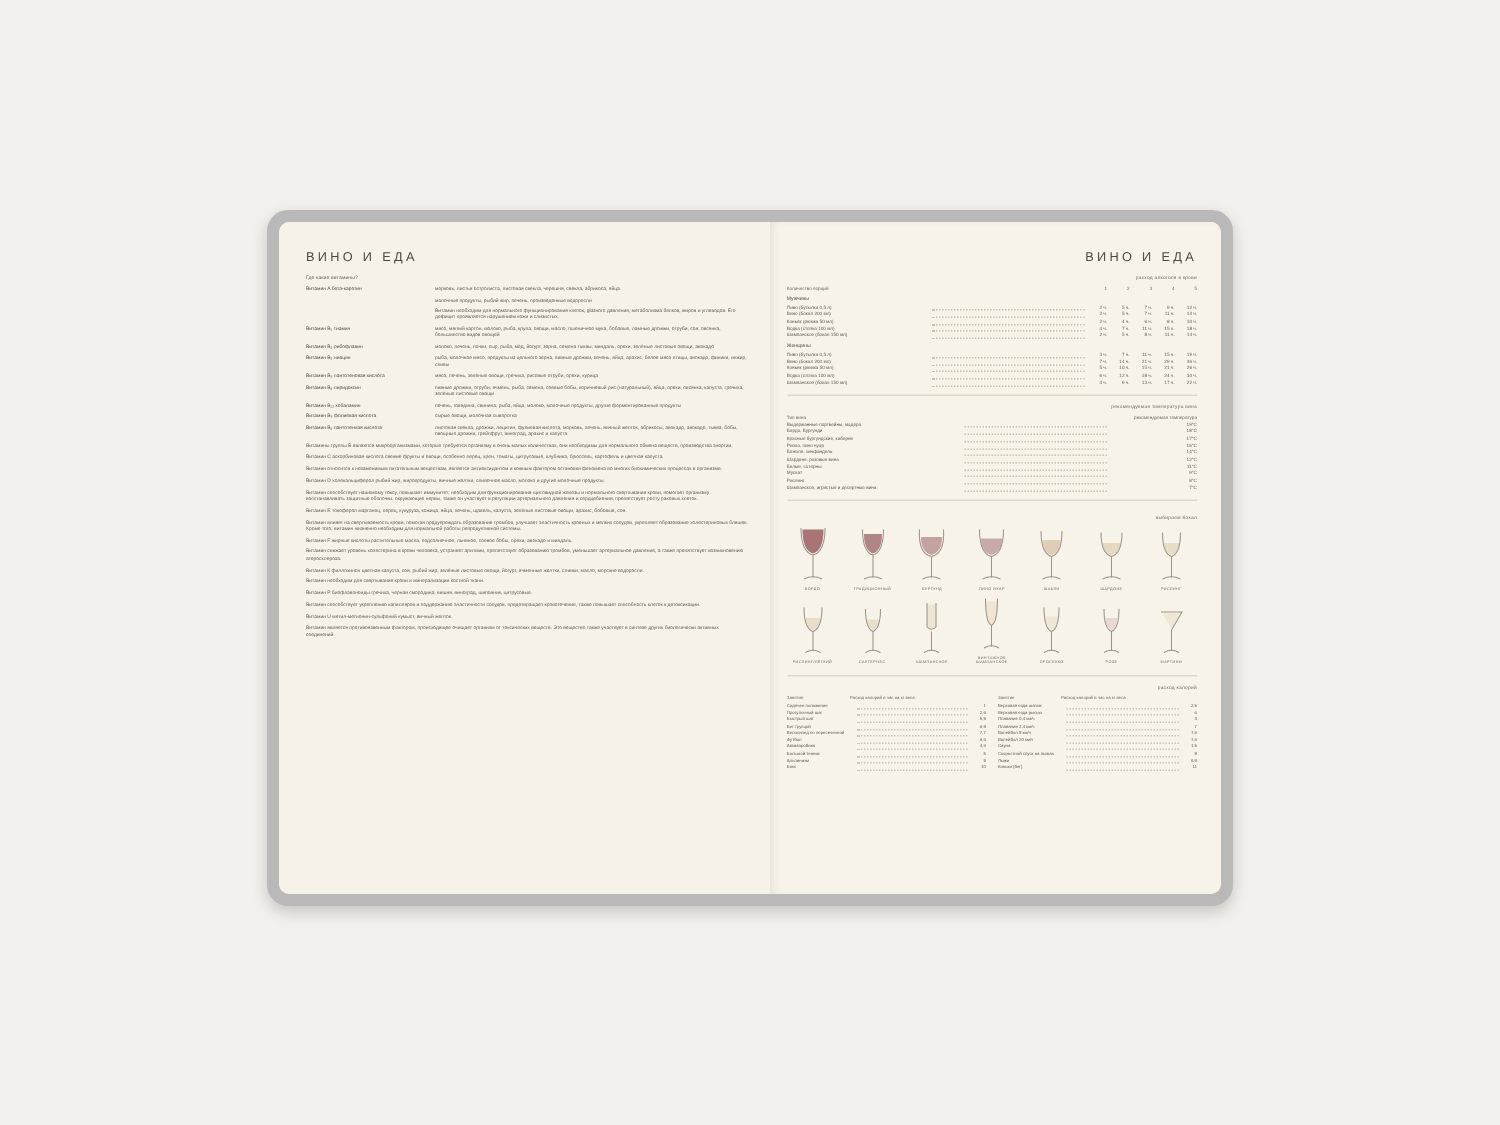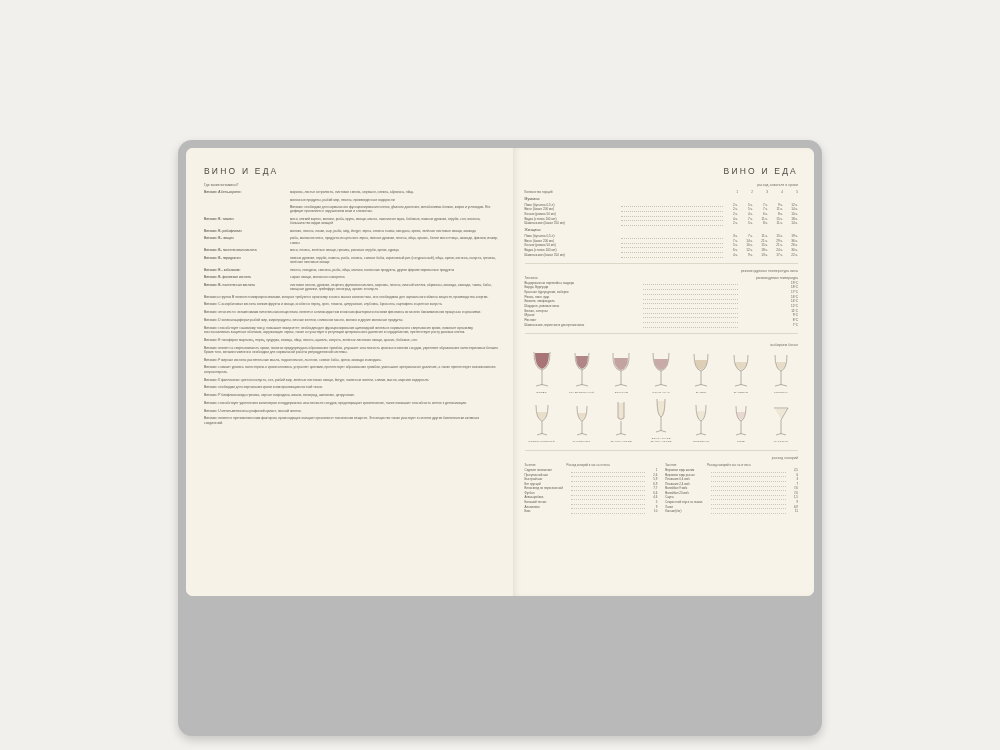--- a/index.html
+++ b/index.html
@@ -1,21 +1,21 @@
 <!DOCTYPE html>
 <html><head>
 <meta charset="utf-8">
 <style>
   html,body{margin:0;padding:0;background:#f2f0ec;}
   body{width:1000px;height:750px;font-family:"Liberation Sans",sans-serif;overflow:hidden;}
   #stage{position:relative;width:1000px;height:750px;background:#f2f0ec;}
 
   
   .book{
-    position:absolute;left:178px;top:140px;width:644px;height:596px;
+    position:absolute;left:178px;top:140px;width:644px;height:464px;
     background:#b9b9b9;border-radius:14px;
     box-shadow:0 4px 10px rgba(0,0,0,.18);
   }
   .pages{
     position:absolute;left:8px;top:8px;width:628px;height:448px;
     background:#f5f1e6;border-radius:7px;display:flex;overflow:hidden;
   }
   .page{position:relative;height:100%;box-sizing:border-box;}
   .page-left{width:52%;background:#f6f2e7;padding:18px 14px 10px 18px;}
   .page-right{width:48%;background:#f7f3e9;padding:18px 16px 10px 12px;

